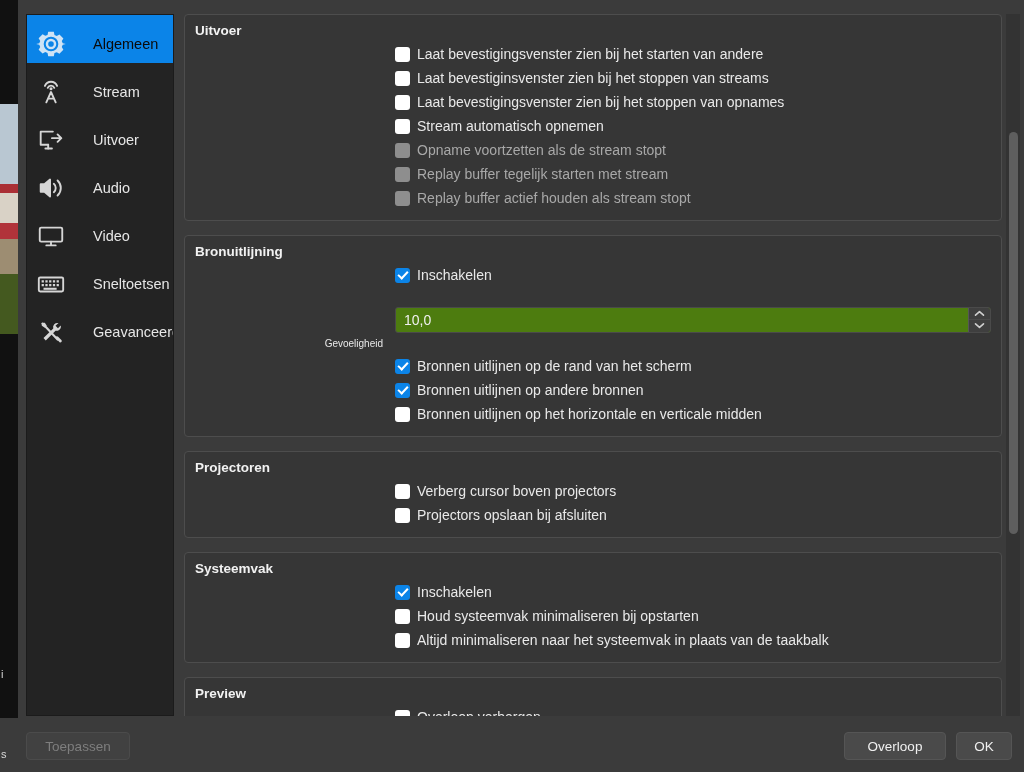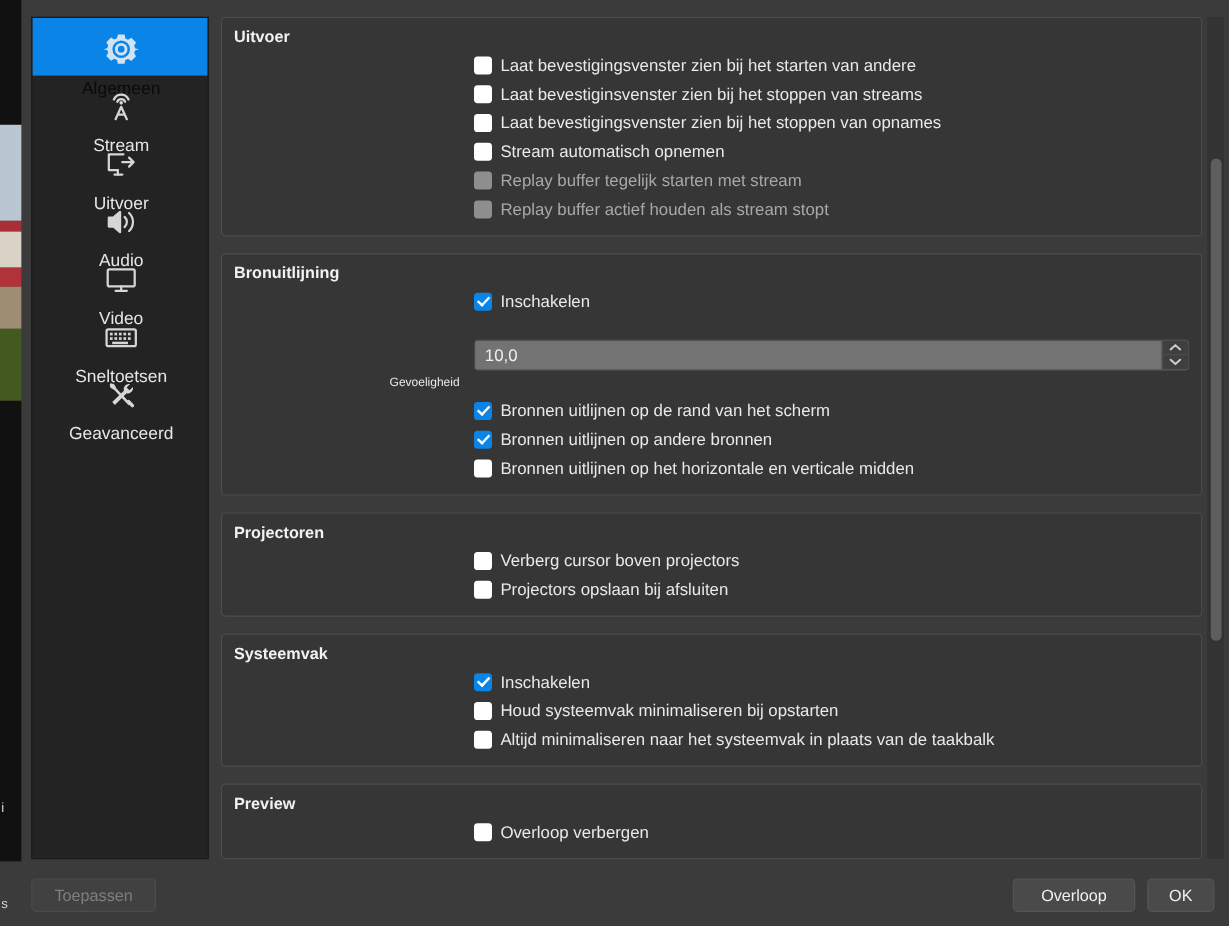--- a/index.html
+++ b/index.html
@@ -69,28 +69,27 @@
     border: 1px solid #1b1b1b;
     padding: 0;
     overflow: hidden;
     flex: 0 0 auto;
     height: 702px;
   }
 
   .nav-item {
     display: flex;
     align-items: center;
-    gap: 9px;
+    gap: 26px;
     height: 48px;
     padding: 10px 6px 0 8px;
     color: #e6e6e6;
     font-size: 14.5px;
     cursor: pointer;
     user-select: none;
-    flex-direction: column;
   }
   .nav-item.selected {
     background: #0b84e8;
     color: #0a0a0a;
   }
   .nav-item .nav-icon {
     width: 32px; height: 32px;
     flex: 0 0 32px;
     display: flex; align-items: center; justify-content: center;
   }
@@ -184,21 +183,21 @@
     padding-right: 12px;
     color: #e9e9e9;
     font-size: 10px;
     white-space: nowrap;
     margin-top: 48px;
   }
   .spin-wrap {
     flex: 1 1 auto;
     display: flex;
     align-items: stretch;
-    background: #737373;
+    background: #4d7c0f;
     border: 1px solid #4a4a4a;
     border-radius: 3px;
     height: 26px;
     overflow: hidden;
   }
   .spin-input {
     flex: 1 1 auto;
     background: transparent;
     border: 0;
     outline: none;
@@ -397,20 +396,25 @@
               </div>
               <div class="opt-row">
                 <div class="indent"></div>
                 <div class="cb"></div>
                 <span class="opt-label">Laat bevestigingsvenster zien bij het stoppen van opnames</span>
               </div>
               <div class="opt-row">
                 <div class="indent"></div>
                 <div class="cb"></div>
                 <span class="opt-label">Stream automatisch opnemen</span>
+              </div>
+              <div class="opt-row">
+                <div class="indent"></div>
+                <div class="cb disabled"></div>
+                <span class="opt-label disabled">Opname voortzetten als de stream stopt</span>
               </div>
               <div class="opt-row">
                 <div class="indent"></div>
                 <div class="cb disabled"></div>
                 <span class="opt-label disabled">Replay buffer tegelijk starten met stream</span>
               </div>
               <div class="opt-row">
                 <div class="indent"></div>
                 <div class="cb disabled"></div>
                 <span class="opt-label disabled">Replay buffer actief houden als stream stopt</span>

